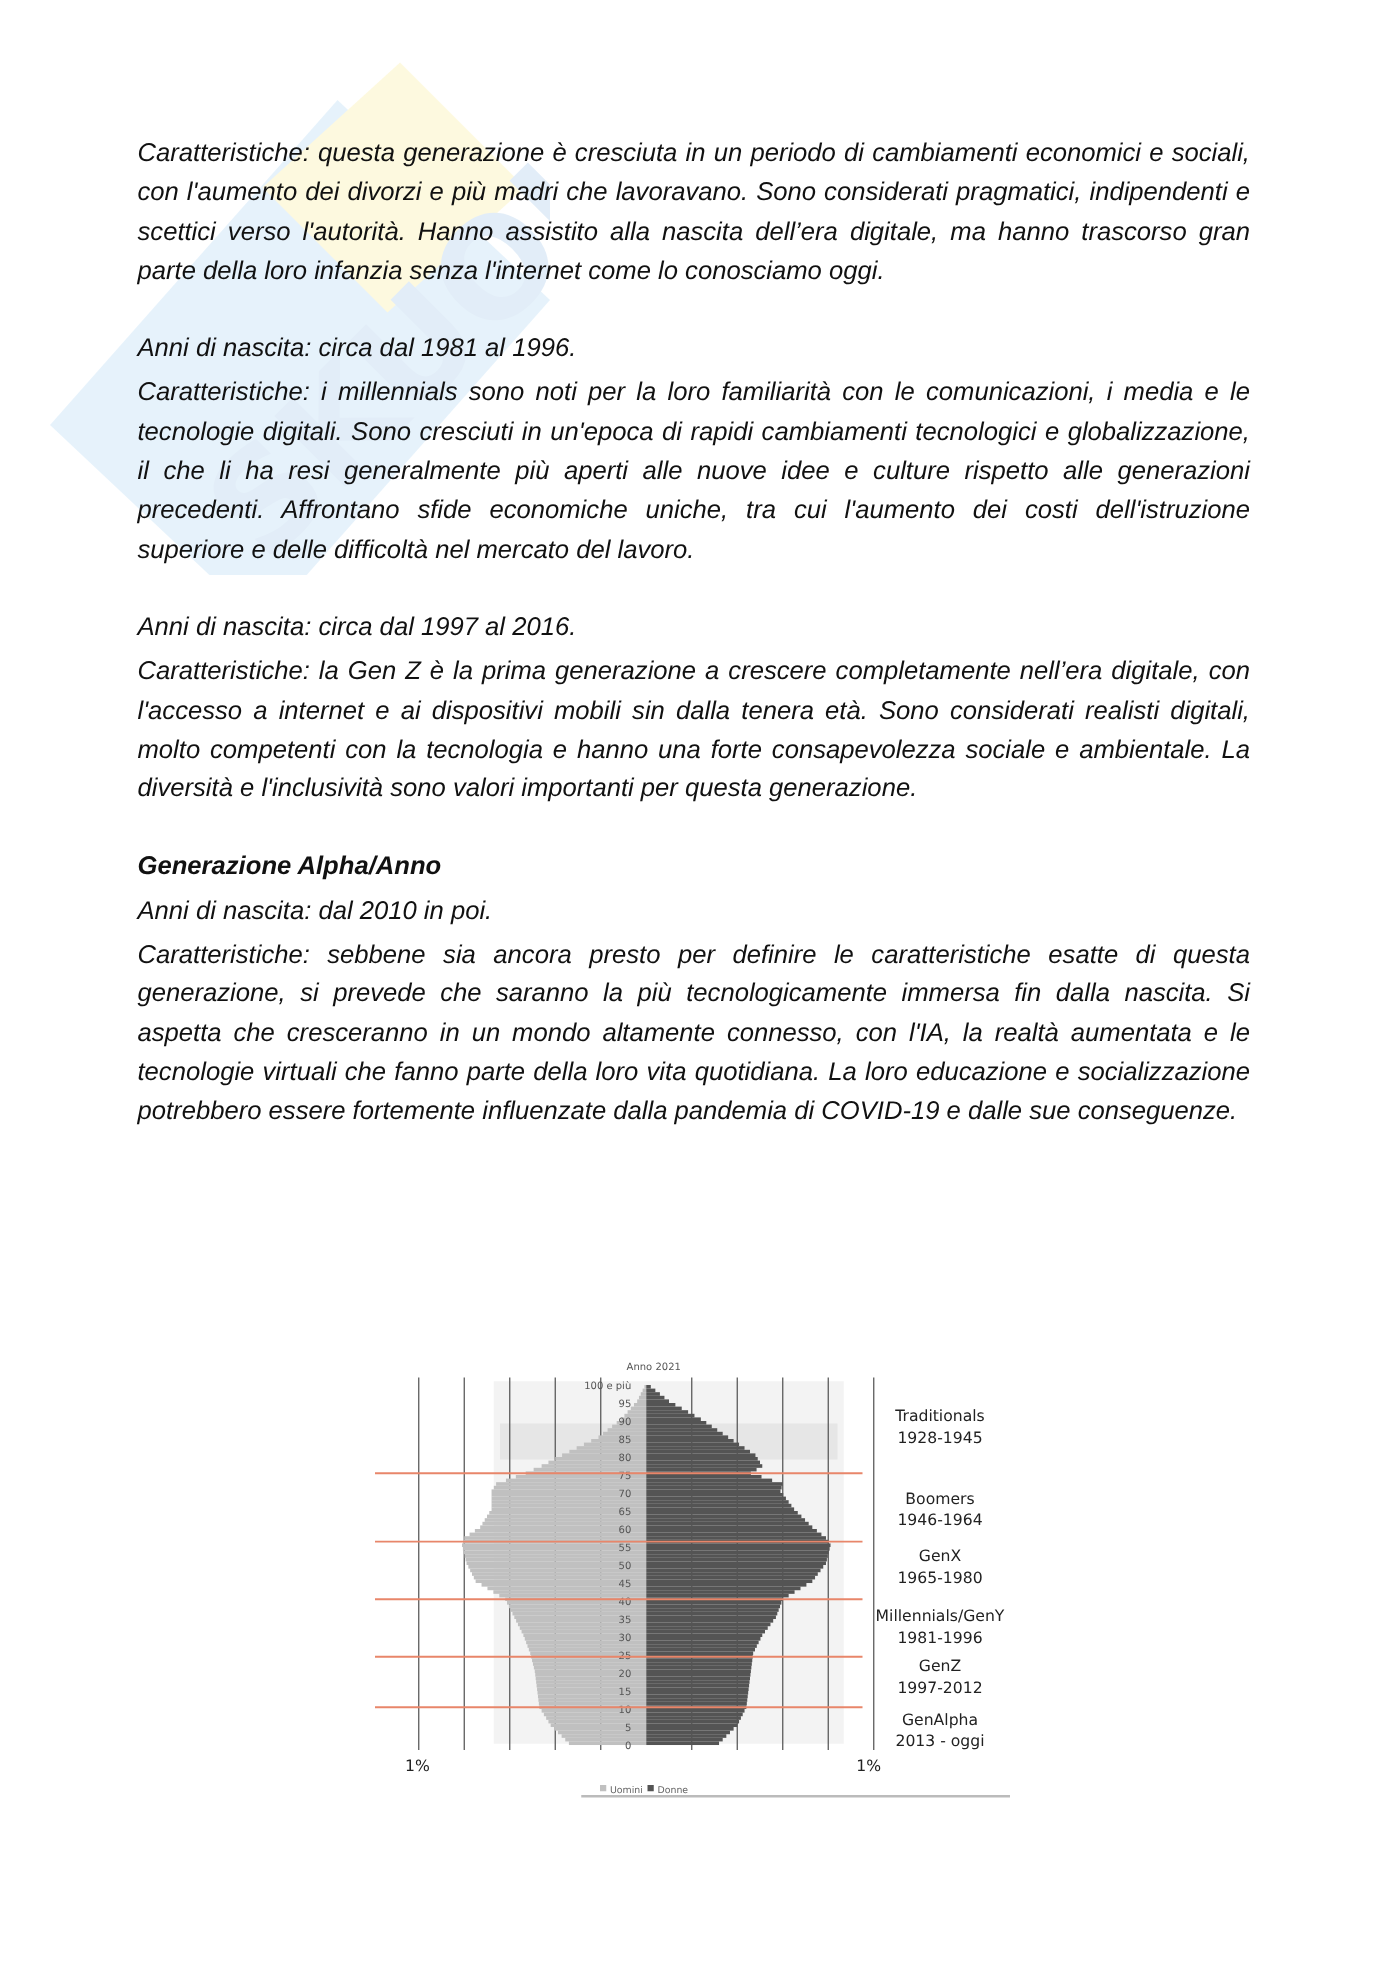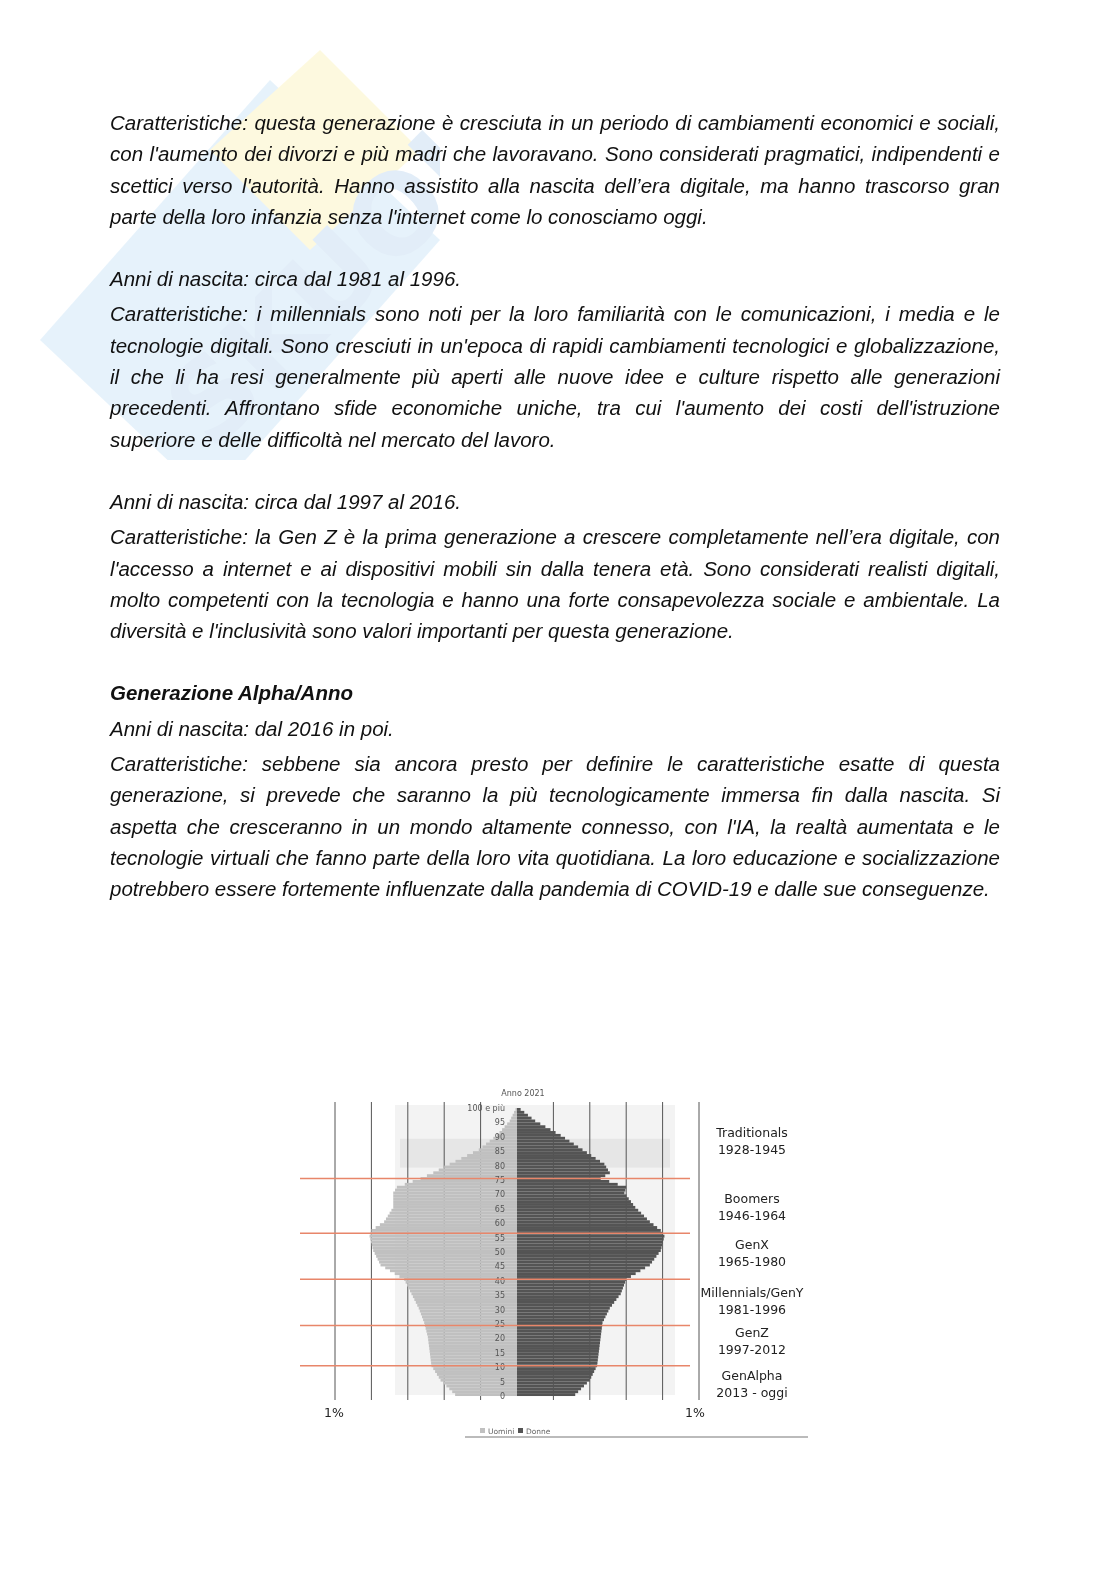--- a/index.html
+++ b/index.html
@@ -34,21 +34,21 @@
     <p class="para">Caratteristiche: i millennials sono noti per la loro familiarità con le comunicazioni, i media e le tecnologie digitali. Sono cresciuti in un'epoca di rapidi cambiamenti tecnologici e globalizzazione, il che li ha resi generalmente più aperti alle nuove idee e culture rispetto alle generazioni precedenti. Affrontano sfide economiche uniche, tra cui l'aumento dei costi dell'istruzione superiore e delle difficoltà nel mercato del lavoro.</p>
   </div>
 
   <div class="section">
     <p class="para">Anni di nascita: circa dal 1997 al 2016.</p>
     <p class="para">Caratteristiche: la Gen Z è la prima generazione a crescere completamente nell’era digitale, con l'accesso a internet e ai dispositivi mobili sin dalla tenera età. Sono considerati realisti digitali, molto competenti con la tecnologia e hanno una forte consapevolezza sociale e ambientale. La diversità e l'inclusività sono valori importanti per questa generazione.</p>
   </div>
 
   <div class="section">
     <p class="para heading">Generazione Alpha/Anno</p>
-    <p class="para">Anni di nascita: dal 2016 in poi.</p>
+    <p class="para">Anni di nascita: dal 2010 in poi.</p>
     <p class="para">Caratteristiche: sebbene sia ancora presto per definire le caratteristiche esatte di questa generazione, si prevede che saranno la più tecnologicamente immersa fin dalla nascita. Si aspetta che cresceranno in un mondo altamente connesso, con l'IA, la realtà aumentata e le tecnologie virtuali che fanno parte della loro vita quotidiana. La loro educazione e socializzazione potrebbero essere fortemente influenzate dalla pandemia di COVID-19 e dalle sue conseguenze.</p>
   </div>
 </div>
 
 <div class="figure">
   <svg id="pyramid" width="520" height="365" viewBox="0 0 520 365">
       <rect x="95" y="25" width="280" height="290" fill="#f3f3f3"></rect>
       <rect x="100" y="58.80000000000001" width="270" height="28.80000000000001" fill="#e6e6e6"></rect>
       <line x1="35" y1="22" x2="35" y2="320" stroke="#555555" stroke-width="1"></line>
       <line x1="71.4" y1="22" x2="71.4" y2="320" stroke="#555555" stroke-width="1"></line>

